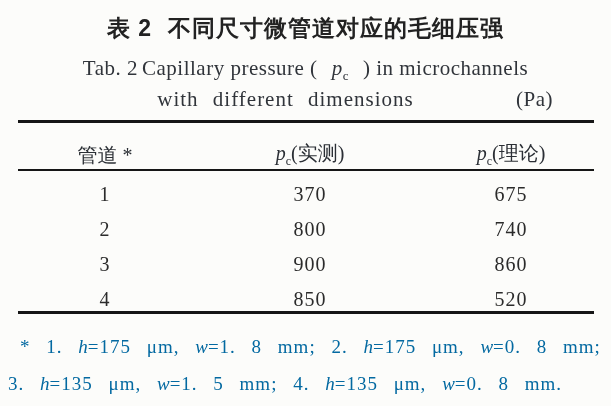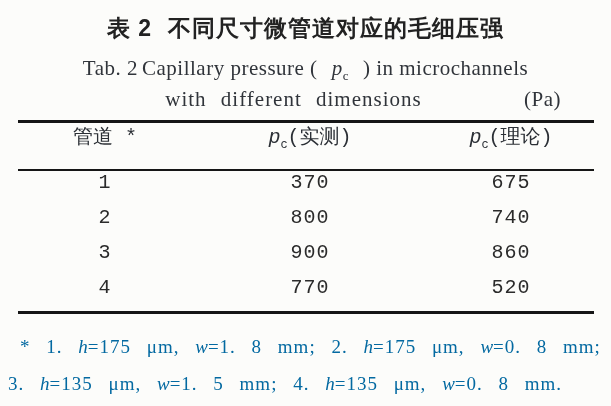--- a/index.html
+++ b/index.html
@@ -22,41 +22,41 @@
     color: #222;
   }
   .title-cn .cn-label { margin-right: 16px; }
   .title-en1 {
     position: absolute; top: 56px; left: 0; width: 611px;
     text-align: center; font-size: 21px; color: #30343a;
     letter-spacing: 0.5px;
   }
   .title-en1 .en-label { margin-right: 4px; }
   .title-en2 {
-    position: absolute; top: 87px; left: 12px; width: 563px;
+    position: absolute; top: 87px; left: 4px; width: 563px;
     text-align: center; font-size: 21px; color: #30343a;
     word-spacing: 8px; letter-spacing: 1px;
   }
   .title-en2 .unit {
     position: absolute; right: 14px; top: 0;
     word-spacing: 0; letter-spacing: 0.5px;
   }
   .pc-wrap { margin: 0 14px; white-space: nowrap; font-family: Liberation Serif, serif; }
   .pc-wrap i { font-size: 21px; }
   .pc-wrap sub { font-size: 13px; }
 
   
   .table {
     position: absolute; left: 18px; top: 120px; width: 576px;
     font-size: 20px;
   }
   .rule { width: 100%; background: #161616; }
   .rule-thick { height: 3px; }
   .rule-thin { height: 2px; }
-  .tr { display: flex; align-items: flex-start; font-family: Liberation Mono, monospace; }
+  .tr { display: flex; align-items: flex-end; }
   .thead { height: 46px; color: #2b2f35; }
   .tbody .tr { height: 35px; letter-spacing: 1px; }
   .c1 { width: 174px; text-align: center; }
   .c2 { width: 236px; text-align: center; }
   .c3 { width: 166px; text-align: center; }
   .hdr-pc i { font-size: 20px; }
   .hdr-pc sub { font-size: 12px; }
 
   
   .footnote {
@@ -108,21 +108,21 @@
         <div class="c2">800</div>
         <div class="c3">740</div>
       </div>
       <div class="tr">
         <div class="c1">3</div>
         <div class="c2">900</div>
         <div class="c3">860</div>
       </div>
       <div class="tr">
         <div class="c1">4</div>
-        <div class="c2">770</div>
+        <div class="c2">850</div>
         <div class="c3">520</div>
       </div>
     </div>
 
     <div class="rule rule-thick"></div>
   </div>
 
   <div class="footnote">
     <div class="fn-line fn-line1"><span>* 1. </span><i>h</i><span>=175 μm, </span><i>w</i><span>=1. 8 mm; 2. </span><i>h</i><span>=175 μm, </span><i>w</i><span>=0. 8 mm;</span></div>
     <div class="fn-line fn-line2"><span>3. </span><i>h</i><span>=135 μm, </span><i>w</i><span>=1. 5 mm; 4. </span><i>h</i><span>=135 μm, </span><i>w</i><span>=0. 8 mm.</span></div>

